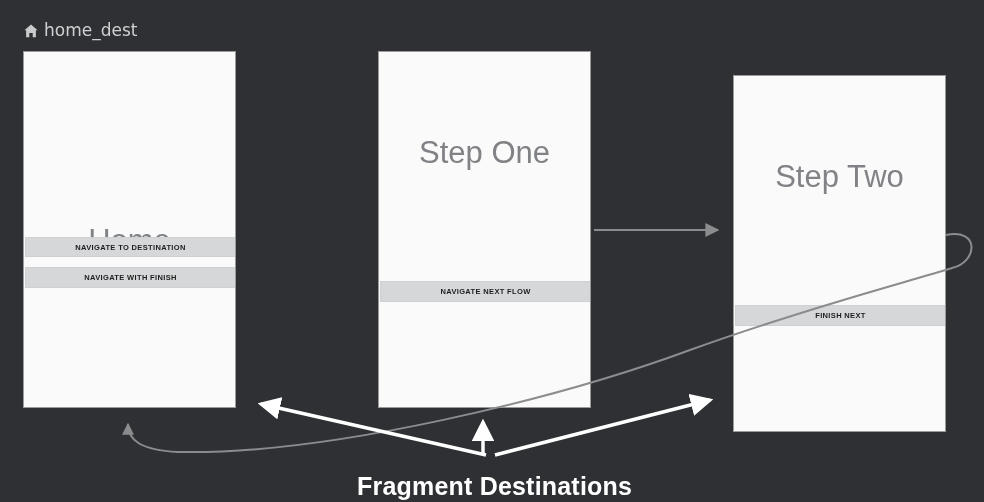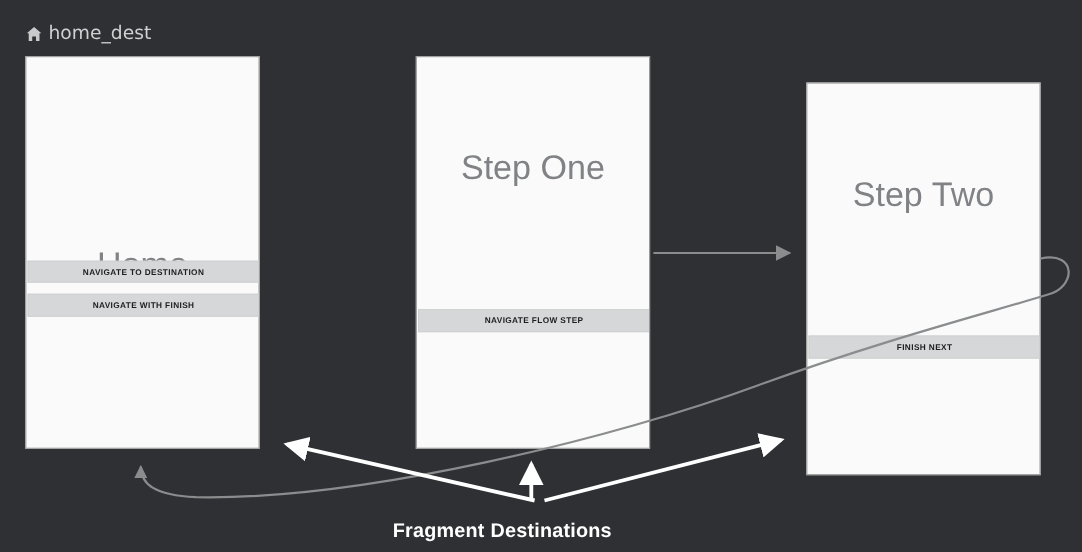--- a/index.html
+++ b/index.html
@@ -66,21 +66,21 @@
     display: flex;
     align-items: center;
     justify-content: center;
     font-family: "Liberation Sans", sans-serif;
   }
 
   
   .callout-text {
     position: absolute;
     color: #ffffff;
-    font-size: 18px;
+    font-size: 25px;
     font-weight: bold;
     font-family: "Liberation Sans", sans-serif;
     white-space: nowrap;
     letter-spacing: 0.2px;
     text-align: right;
   }
 
   svg.overlay {
     position: absolute;
     left: 0;
@@ -106,21 +106,21 @@
 
   <div class="card" style="left:23px; top:51px; width:213px; height:357px;">
     <div class="card-title" style="top:171px; font-size:31px;">Home</div>
     <div class="card-btn" style="left:1px; top:185px; width:211px; height:20px;">NAVIGATE TO DESTINATION</div>
     <div class="card-btn" style="left:1px; top:215px; width:211px; height:21px;">NAVIGATE WITH FINISH</div>
   </div>
 
 
   <div class="card" style="left:378px; top:51px; width:213px; height:357px;">
     <div class="card-title" style="top:83px; font-size:31px;">Step One</div>
-    <div class="card-btn" style="left:1px; top:229px; width:211px; height:21px;">NAVIGATE FLOW STEP</div>
+    <div class="card-btn" style="left:1px; top:229px; width:211px; height:21px;">NAVIGATE NEXT FLOW</div>
   </div>
 
 
   <div class="card" style="left:733px; top:51px; width:213px; height:357px;margin-top:24px;">
     <div class="card-title" style="top:83px; font-size:31px;">Step Two</div>
     <div class="card-btn" style="left:1px; top:229px; width:211px; height:21px;">FINISH NEXT</div>
   </div>
 
   <svg class="overlay">
     <defs>

